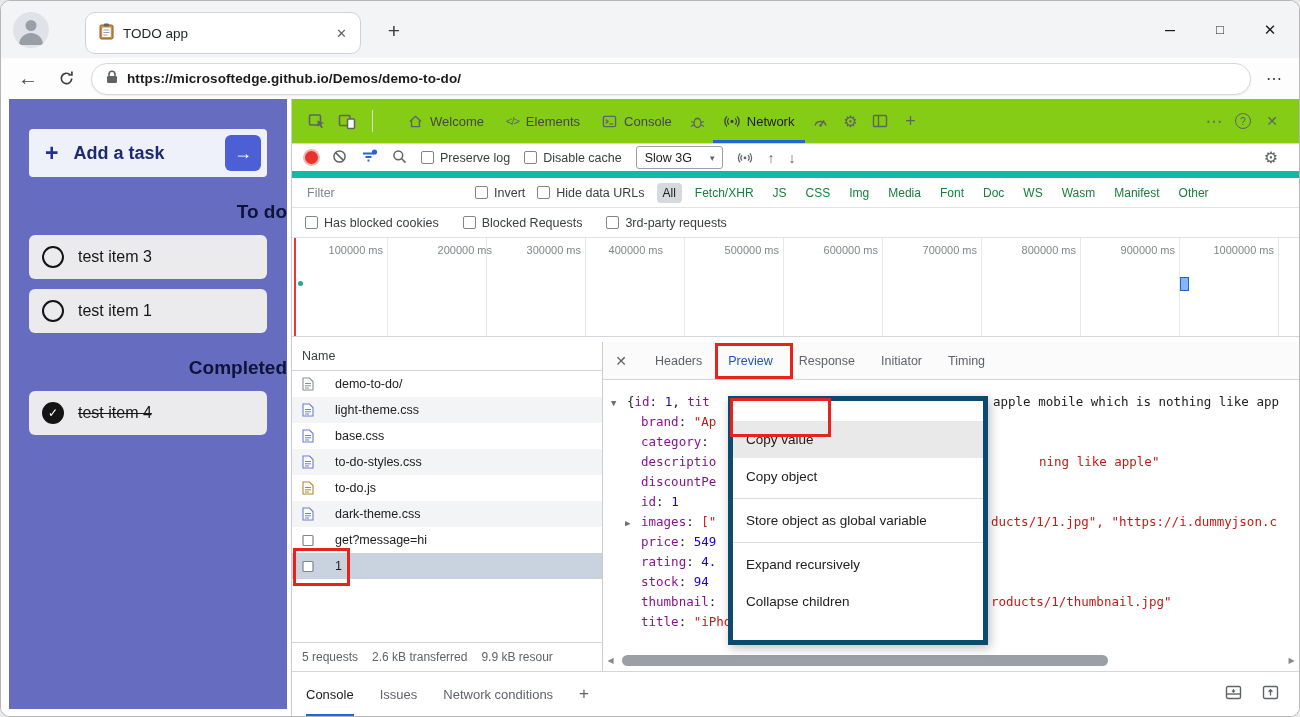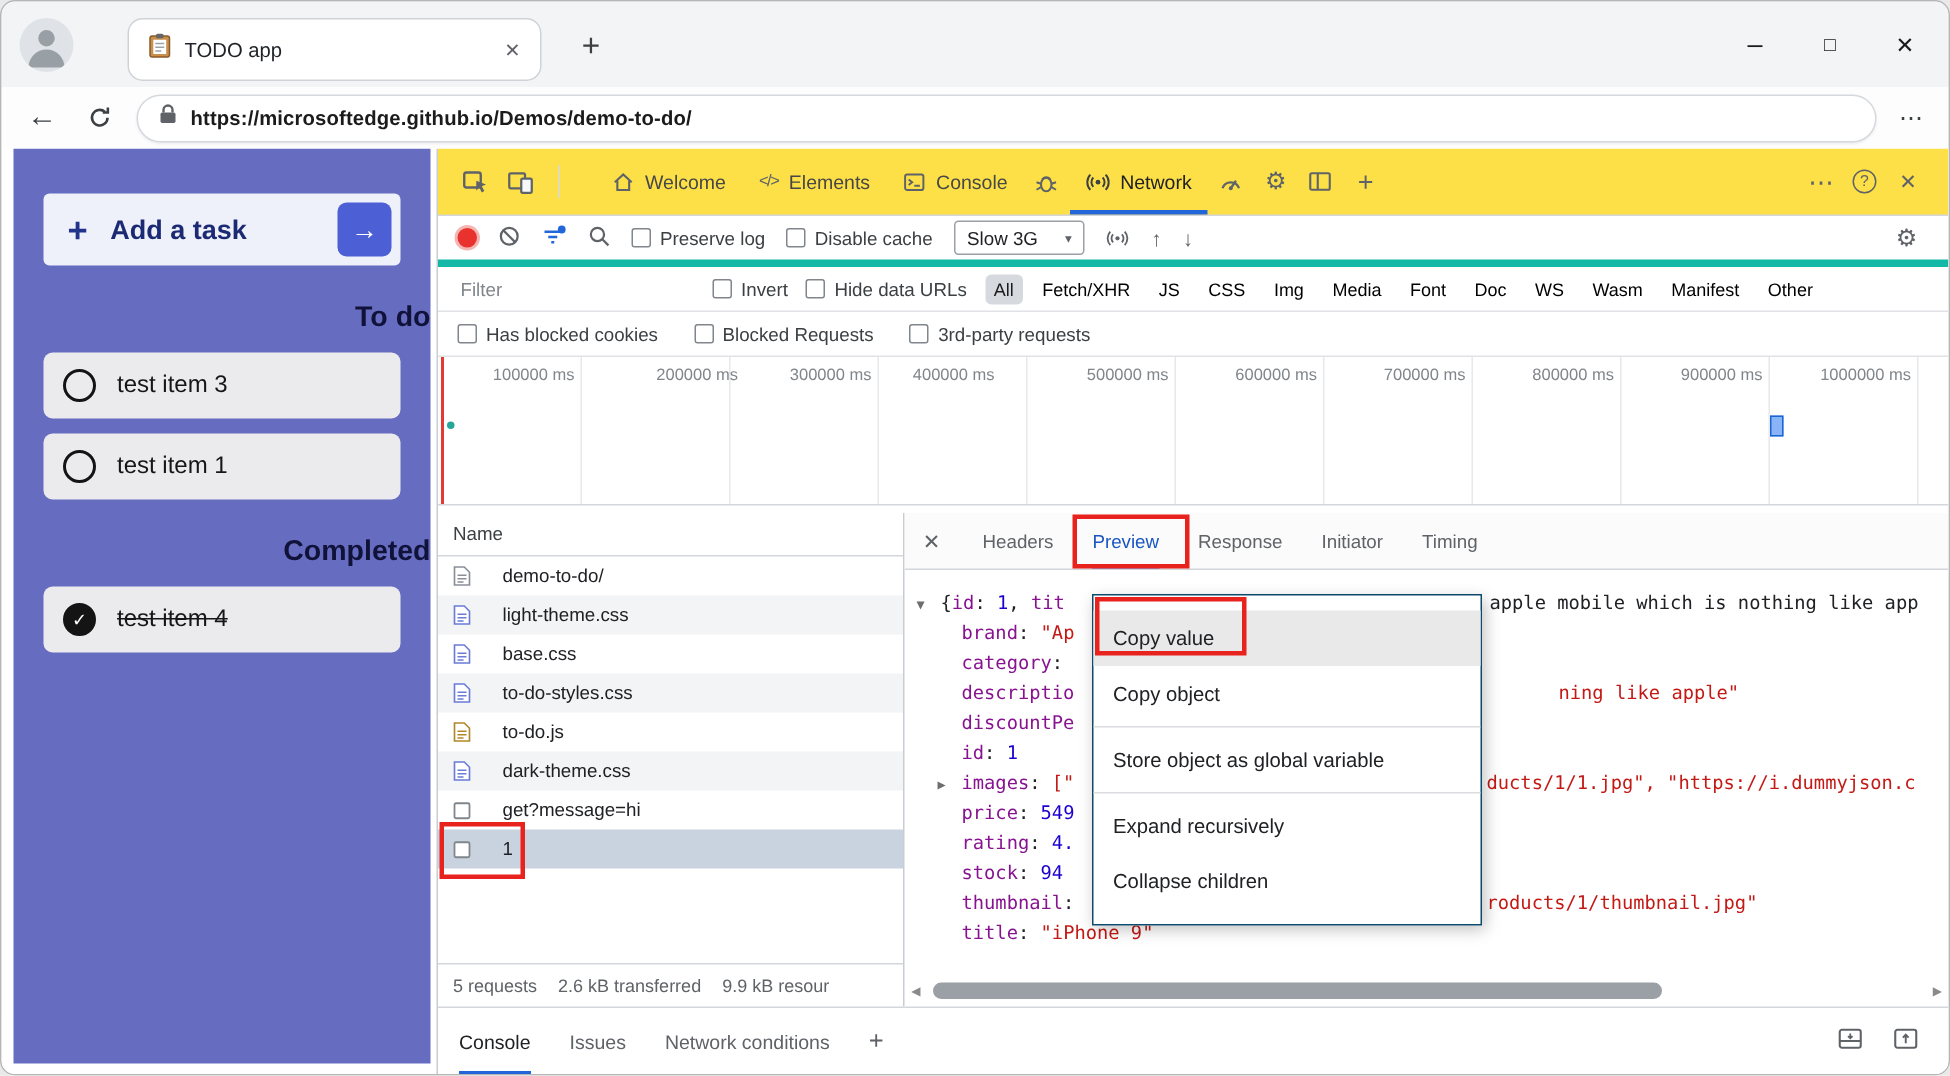--- a/index.html
+++ b/index.html
@@ -36,45 +36,45 @@
   .addtask-go{width:36px;height:36px;border-radius:6px;background:#4c5fd5;color:#fff;display:flex;align-items:center;justify-content:center;font-size:18px;font-weight:bold;}
   .todo-heading{margin-top:24px;margin-bottom:12px;text-align:right;font-size:19px;font-weight:bold;color:#10123a;}
   .task{margin:10px 20px;height:44px;background:#ebebee;border-radius:6px;display:flex;align-items:center;gap:14px;padding:0 13px;}
   .task-circle{width:22px;height:22px;border:2.5px solid #141414;border-radius:50%;flex:none;display:flex;align-items:center;justify-content:center;font-size:12px;color:#fff;}
   .task.done .task-circle{background:#141414;}
   .task-label{font-size:16px;color:#161616;}
   .task.done .task-label{text-decoration:line-through;}
 
   
   .devtools{position:absolute;left:290px;top:0;right:0;height:617px;border-left:1px solid #c9ccd1;background:#fff;color:#3c4043;font-size:12.5px;}
-  .dt-tabbar{height:45px;border-bottom:1px solid #d3d6da;background:#fde047;display:flex;align-items:center;padding:0 10px;}
+  .dt-tabbar{height:45px;border-bottom:1px solid #d3d6da;background:#84cc16;display:flex;align-items:center;padding:0 10px;}
   .iconbtn{width:30px;height:30px;display:flex;align-items:center;justify-content:center;color:#5f6368;flex:none;}
   .dt-sep{width:1px;height:22px;background:#d8dadd;margin:0 24px 0 10px;flex:none;}
   .dt-tab{height:100%;display:flex;align-items:center;gap:7px;padding:0 11px;color:#474747;font-size:13px;white-space:nowrap;}
   .dt-tab.selected{color:#202124;box-shadow:inset 0 -3px 0 #2266d9;}
   .glyph-code{font-size:11px;color:#5f6368;letter-spacing:-1px;}
   .gear-glyph{font-size:16px;color:#5f6368;}
   .dt-right{margin-left:auto;display:flex;align-items:center;gap:8px;padding-right:4px;}
   .helpcirc{width:16px;height:16px;border:1.4px solid #5f6368;border-radius:50%;display:flex;align-items:center;justify-content:center;font-size:10.5px;color:#5f6368;}
   .xbtn{font-size:14px;color:#5f6368;width:26px;text-align:center;}
 
-  .dt-controls{height:34px;border-bottom:5px solid #14b8a6;display:flex;align-items:center;gap:14px;padding:0 13px;justify-content:flex-end;}
+  .dt-controls{height:34px;border-bottom:7px solid #14b8a6;display:flex;align-items:center;gap:14px;padding:0 13px;justify-content:flex-end;}
   .record-dot{width:13px;height:13px;border-radius:50%;background:#e9322d;box-shadow:0 0 0 2px #f3b6b3;flex:none;}
   .cb-label{display:flex;align-items:center;gap:6px;color:#3c4043;white-space:nowrap;}
   .cb{width:13px;height:13px;border:1px solid #80868b;border-radius:2px;background:#fff;flex:none;}
   .dt-select{height:23px;border:1px solid #9aa0a6;border-radius:3px;background:#fff;display:flex;align-items:center;gap:18px;padding:0 8px;color:#202124;}
   .caret{font-size:9px;color:#5f6368;}
   .arrow-glyph{font-size:14px;color:#5f6368;font-weight:bold;}
   .push-right{margin-left:auto;}
 
   .dt-filterrow{height:30px;border-bottom:1px solid #e0e2e5;display:flex;align-items:center;gap:12px;padding:0 13px;}
   .filter-input{border:none;outline:none;width:158px;font-size:12.5px;color:#202124;font-family:"Liberation Sans",sans-serif;background:transparent;}
   .filter-input::placeholder{color:#80868b;}
   .pillwrap{display:flex;align-items:center;gap:7px;}
-  .pill{padding:3px 6px;border-radius:4px;font-size:12px;color:#000000;white-space:nowrap;}
+  .pill{padding:3px 6px;border-radius:4px;font-size:12px;color:#15803d;white-space:nowrap;}
   .pill.selected{background:#d6d9dd;color:#1b1b1b;}
 
   .dt-blockedrow{height:30px;border-bottom:1px solid #e0e2e5;display:flex;align-items:center;gap:24px;padding:0 13px;}
 
   .dt-timeline{position:relative;height:99px;border-bottom:1px solid #d3d6da;overflow:hidden;background:#fff;}
   .grid{position:absolute;top:0;bottom:0;width:1px;background:#e6e8ea;}
   .grid-label{position:absolute;top:6px;width:82px;text-align:right;font-size:11px;color:#80868b;}
   .tl-redline{position:absolute;left:2px;top:0;bottom:0;width:2px;background:#e53935;}
   .tl-dot{position:absolute;left:6px;top:43px;width:5px;height:5px;border-radius:50%;background:#26a69a;}
   .tl-marker{position:absolute;left:888px;top:39px;width:9px;height:14px;background:#8ab4f8;border:1px solid #1967d2;}
@@ -95,21 +95,21 @@
 
   .preview-pane{position:absolute;top:38px;left:0;right:0;bottom:22px;padding-top:12px;font-family:"DejaVu Sans Mono",monospace;font-size:12.5px;overflow:hidden;}
   .pline{position:relative;height:20px;line-height:20px;white-space:nowrap;}
   .tree-arrow{display:inline-block;width:16px;font-size:9px;color:#6e6e6e;}
   .tok-k{color:#881391;}
   .tok-s{color:#c41a16;}
   .tok-n{color:#1c00cf;}
   .tok-p{color:#202124;}
   .frag{position:absolute;top:0;}
 
-  .ctx-menu{position:absolute;left:125px;top:54px;width:260px;background:#fff;border:1px solid #0c4a6e;box-shadow:2px 3px 10px rgba(0,0,0,.25);padding:10px 0;z-index:10;}
+  .ctx-menu{position:absolute;left:125px;top:54px;width:260px;background:#fff;border:5px solid #0c4a6e;box-shadow:2px 3px 10px rgba(0,0,0,.25);padding:20px 0;z-index:10;}
   .ctx-item{height:37px;line-height:37px;padding-left:13px;font-size:13.5px;color:#202124;white-space:nowrap;}
   .ctx-item.hl{background:#e9e9e9;}
   .ctx-sep{height:1px;background:#dadce0;margin:3px 0;}
 
   .hscroll{position:absolute;left:0;right:0;bottom:3px;height:15px;display:flex;align-items:center;z-index:3;}
   .hs-arrow{width:15px;text-align:center;font-size:8px;color:#8a8a8a;}
   .hs-track{flex:1;position:relative;height:12px;}
   .hs-thumb{position:absolute;left:4px;top:0;width:486px;height:11px;border-radius:6px;background:#9aa0a6;}
 
   .dt-drawer{position:absolute;left:0;right:0;bottom:0;height:45px;border-top:1px solid #d3d6da;background:#fff;display:flex;align-items:center;padding:0 14px;gap:26px;font-size:13px;color:#5f6368;}

